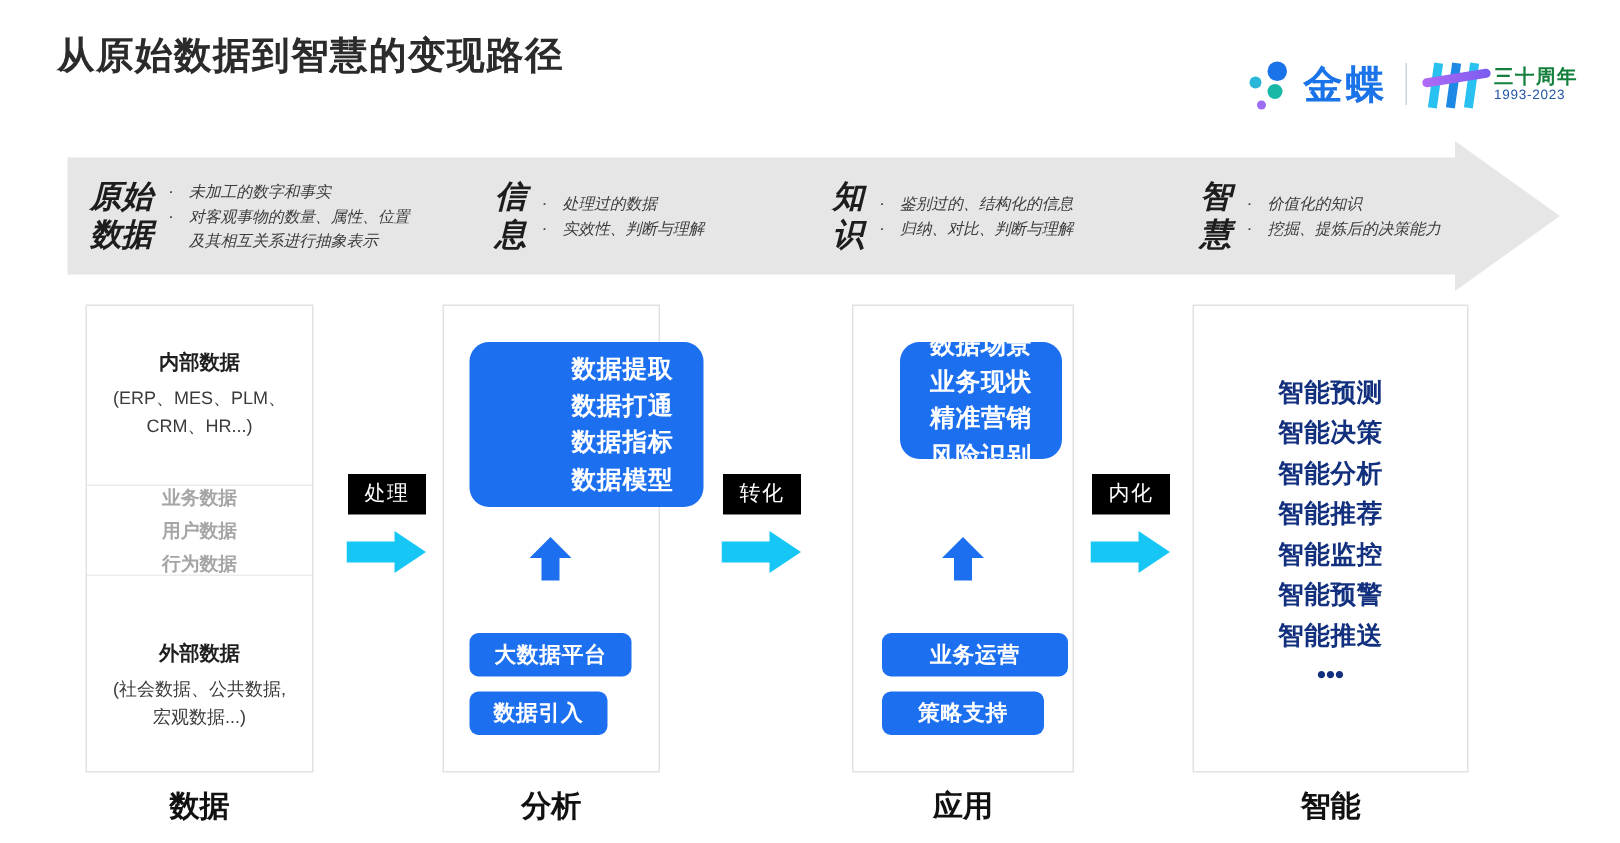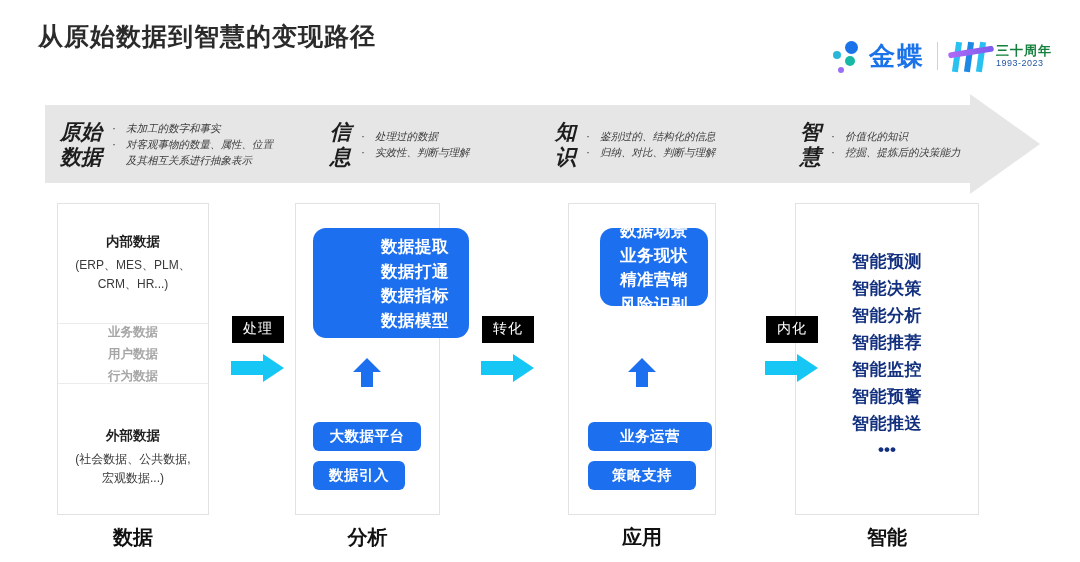--- a/index.html
+++ b/index.html
@@ -312,21 +312,21 @@
     letter-spacing: 1px;
   }
   .connector .conn-arrow {
     margin: 10px auto 0 auto;
     width: 54px;
     height: 30px;
   }
   .connector .conn-arrow svg { display: block; }
   #connector-0 { left: 223px; top: 316px; }
   #connector-1 { left: 473px; top: 316px; }
-  #connector-2 { left: 757px; top: 316px; }
+  #connector-2 { left: 719px; top: 316px; }
 </style>
 </head>
 <body>
 
 <div id="page-title">从原始数据到智慧的变现路径</div>
 
 <div id="brand-logo">
   <span class="logo-dots">
     <i class="d1"></i>
       <i class="d2"></i>

